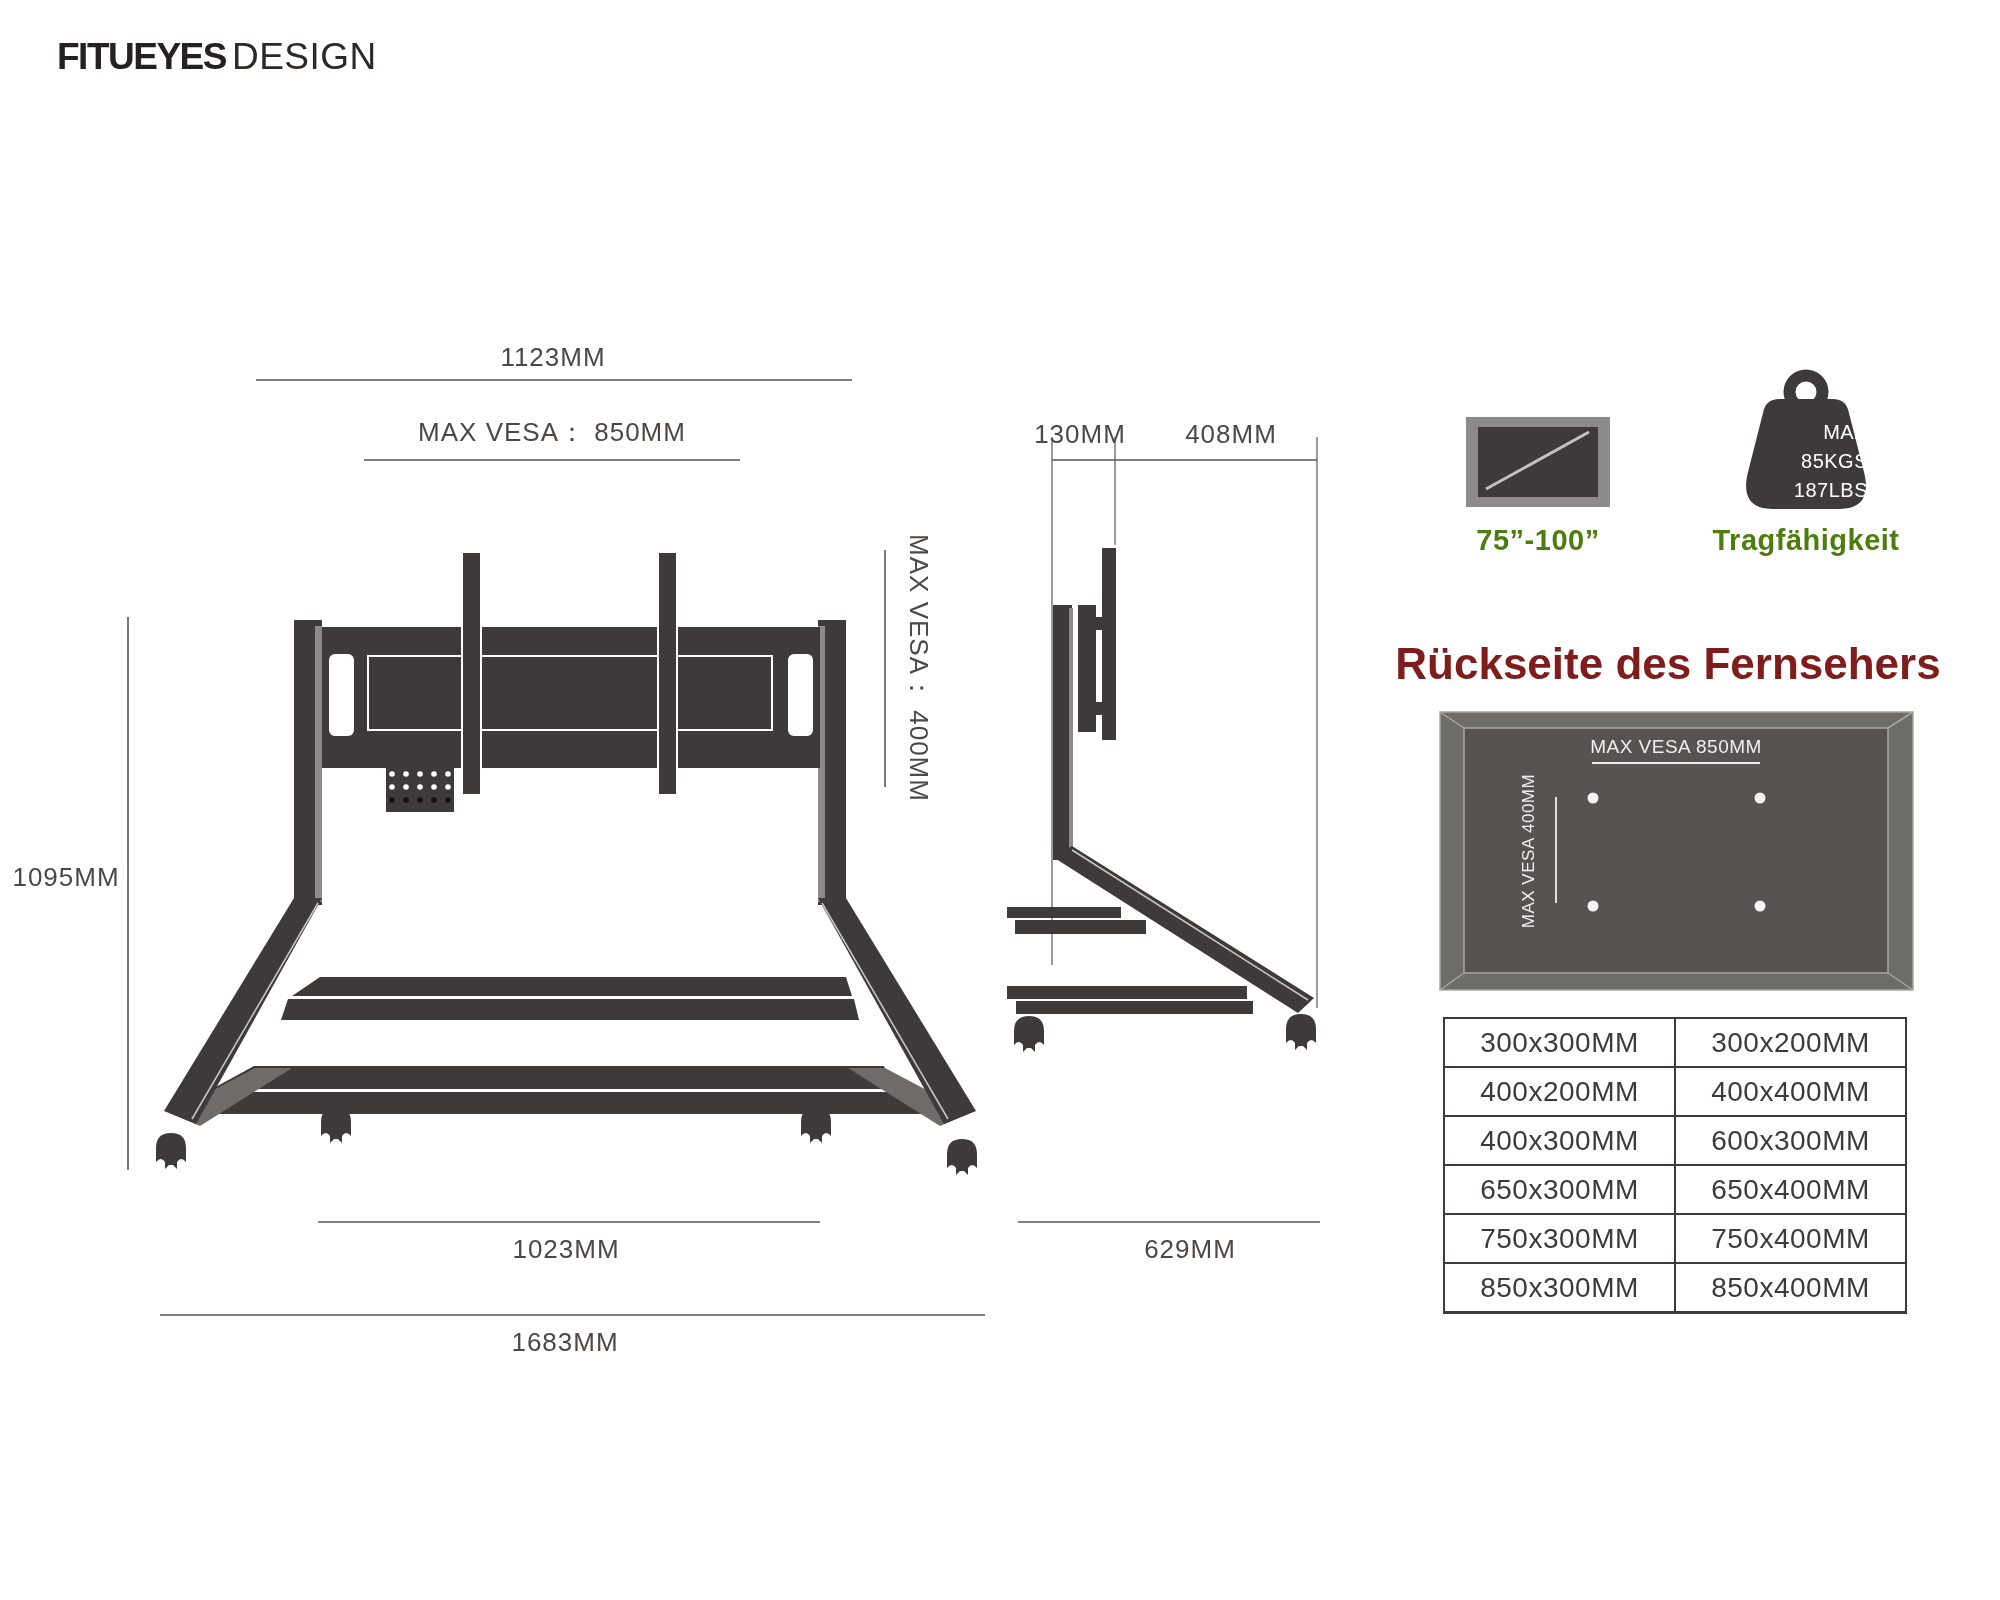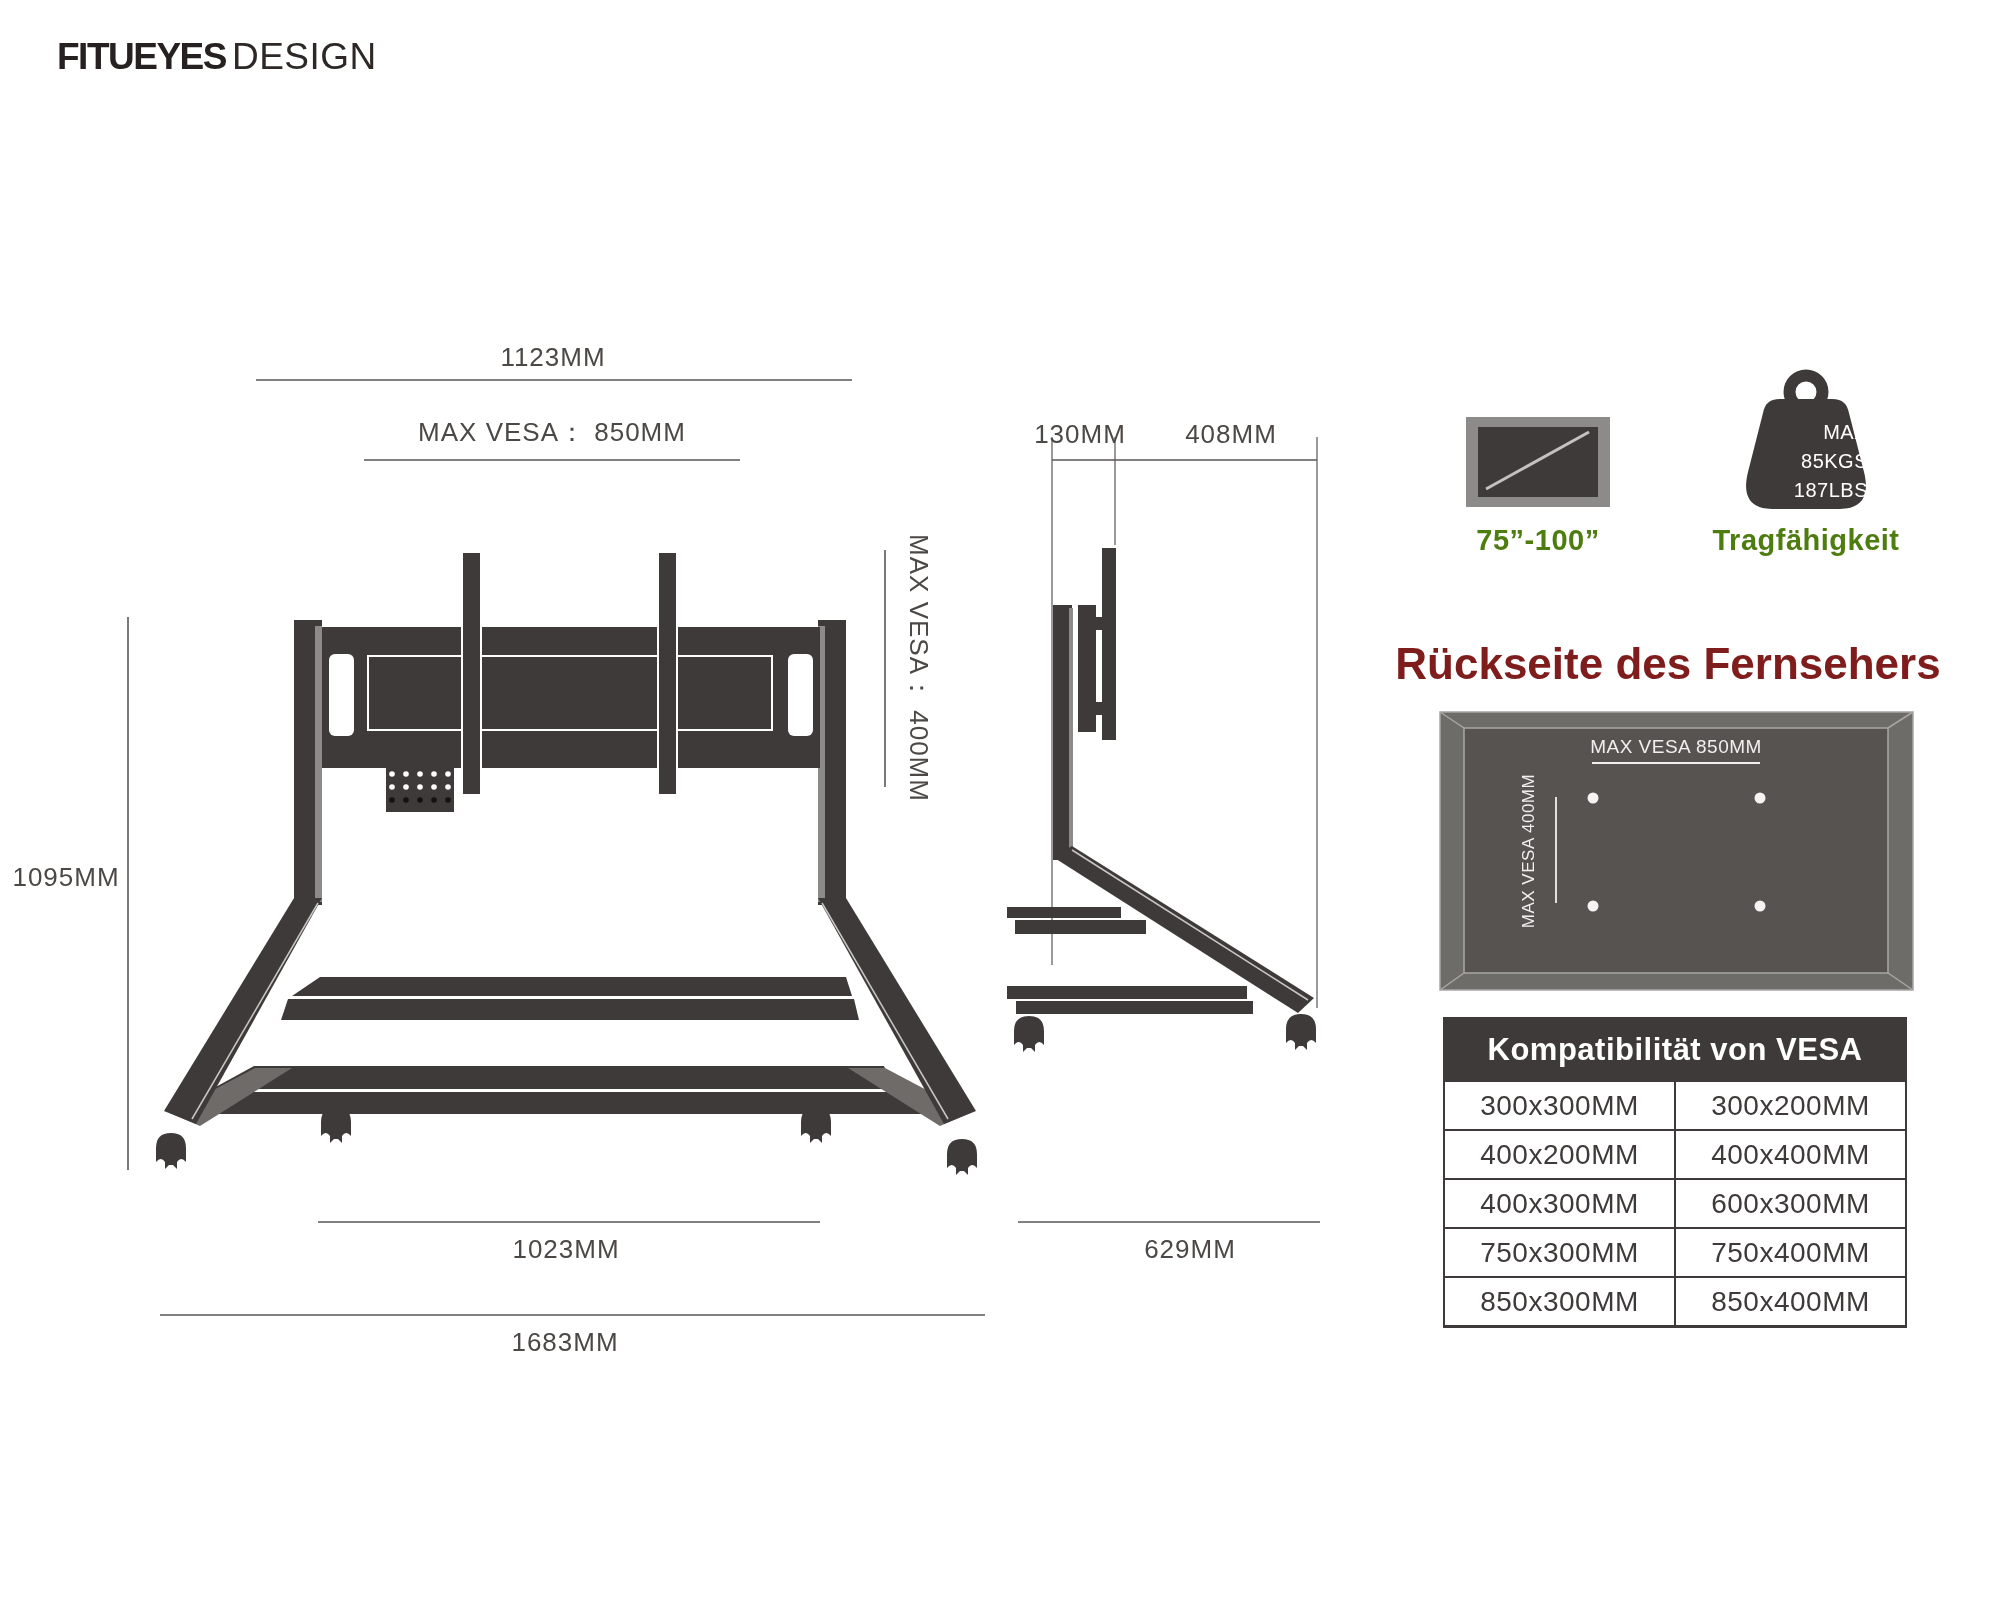--- a/index.html
+++ b/index.html
@@ -219,34 +219,37 @@
   <div>MAX</div>
   <div>85KGS</div>
   <div>187LBS</div>
 </div>
 
 <div class="section-title">Rückseite des Fernsehers</div>
 <div class="backpanel-h">MAX VESA 850MM</div>
 <div class="backpanel-v">MAX VESA 400MM</div>
 
 <div class="vesa-table">
-  <div class="thead">Kompatibilität von VESA</div>
   <div class="trow">
     <div class="cell">300x300MM</div>
     <div class="cell">300x200MM</div>
   </div>
   <div class="trow">
     <div class="cell">400x200MM</div>
     <div class="cell">400x400MM</div>
   </div>
   <div class="trow">
     <div class="cell">400x300MM</div>
     <div class="cell">600x300MM</div>
   </div>
   <div class="trow">
+    <div class="cell">650x300MM</div>
+    <div class="cell">650x400MM</div>
+  </div>
+  <div class="trow">
     <div class="cell">750x300MM</div>
     <div class="cell">750x400MM</div>
   </div>
   <div class="trow">
     <div class="cell">850x300MM</div>
     <div class="cell">850x400MM</div>
   </div>
 </div>
 
 </body></html>

